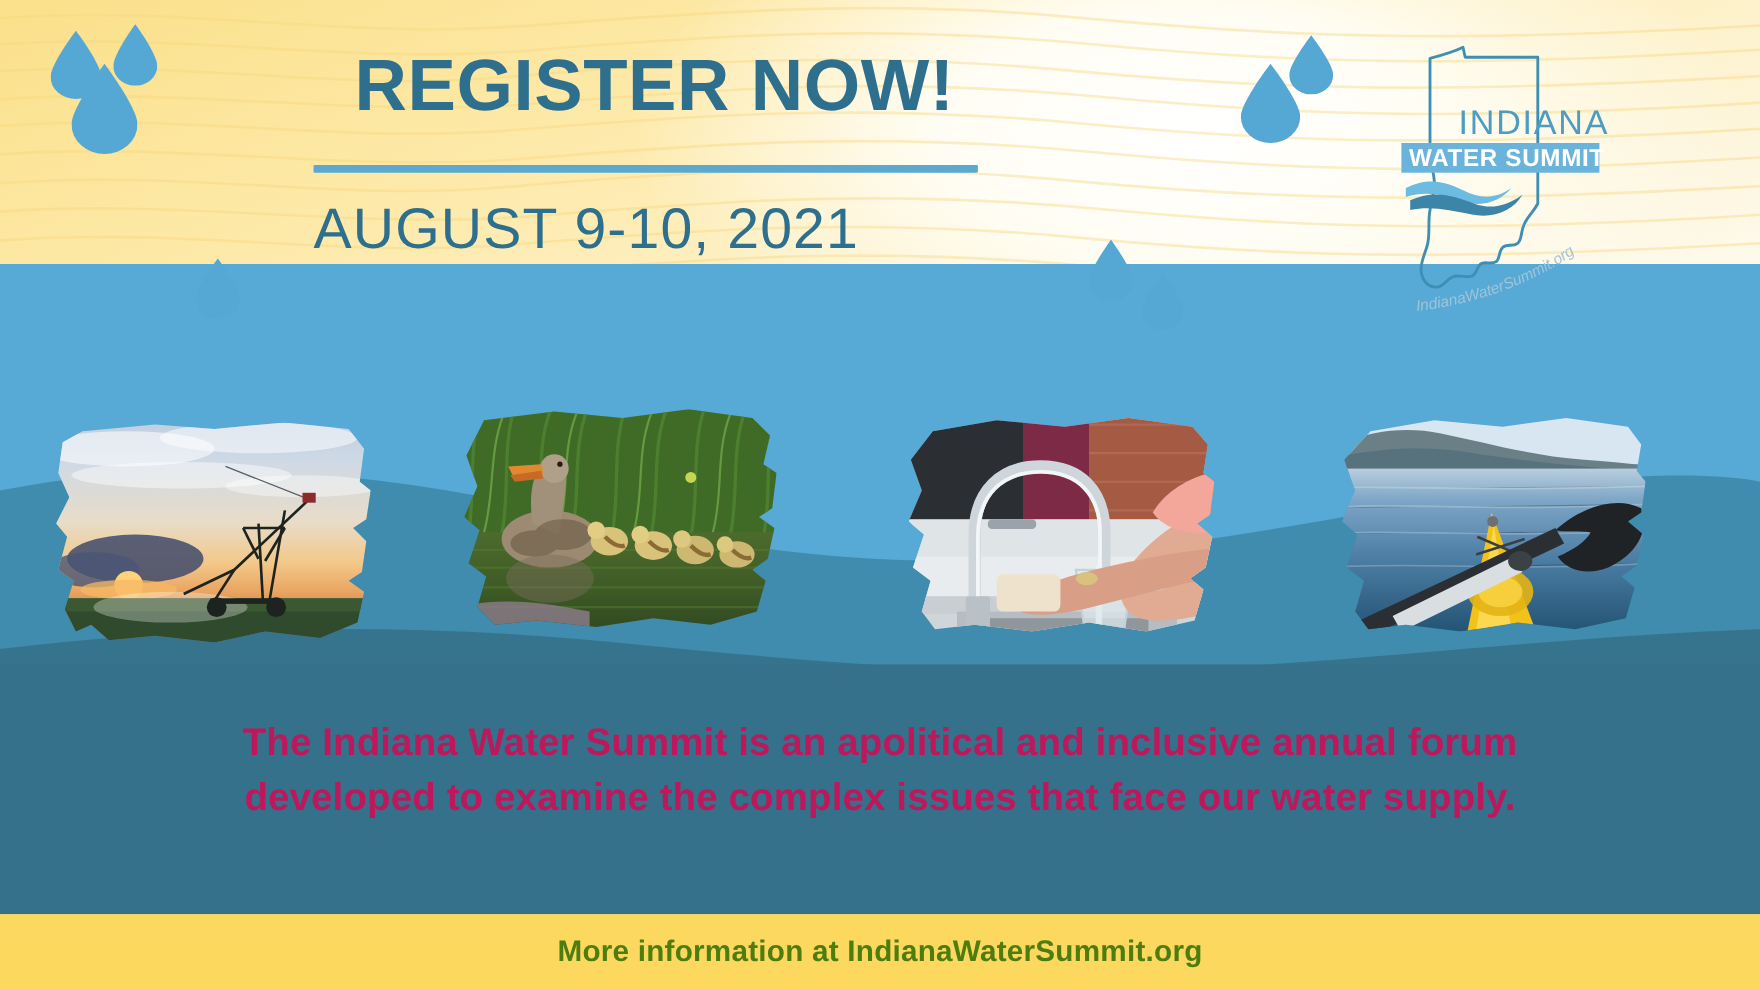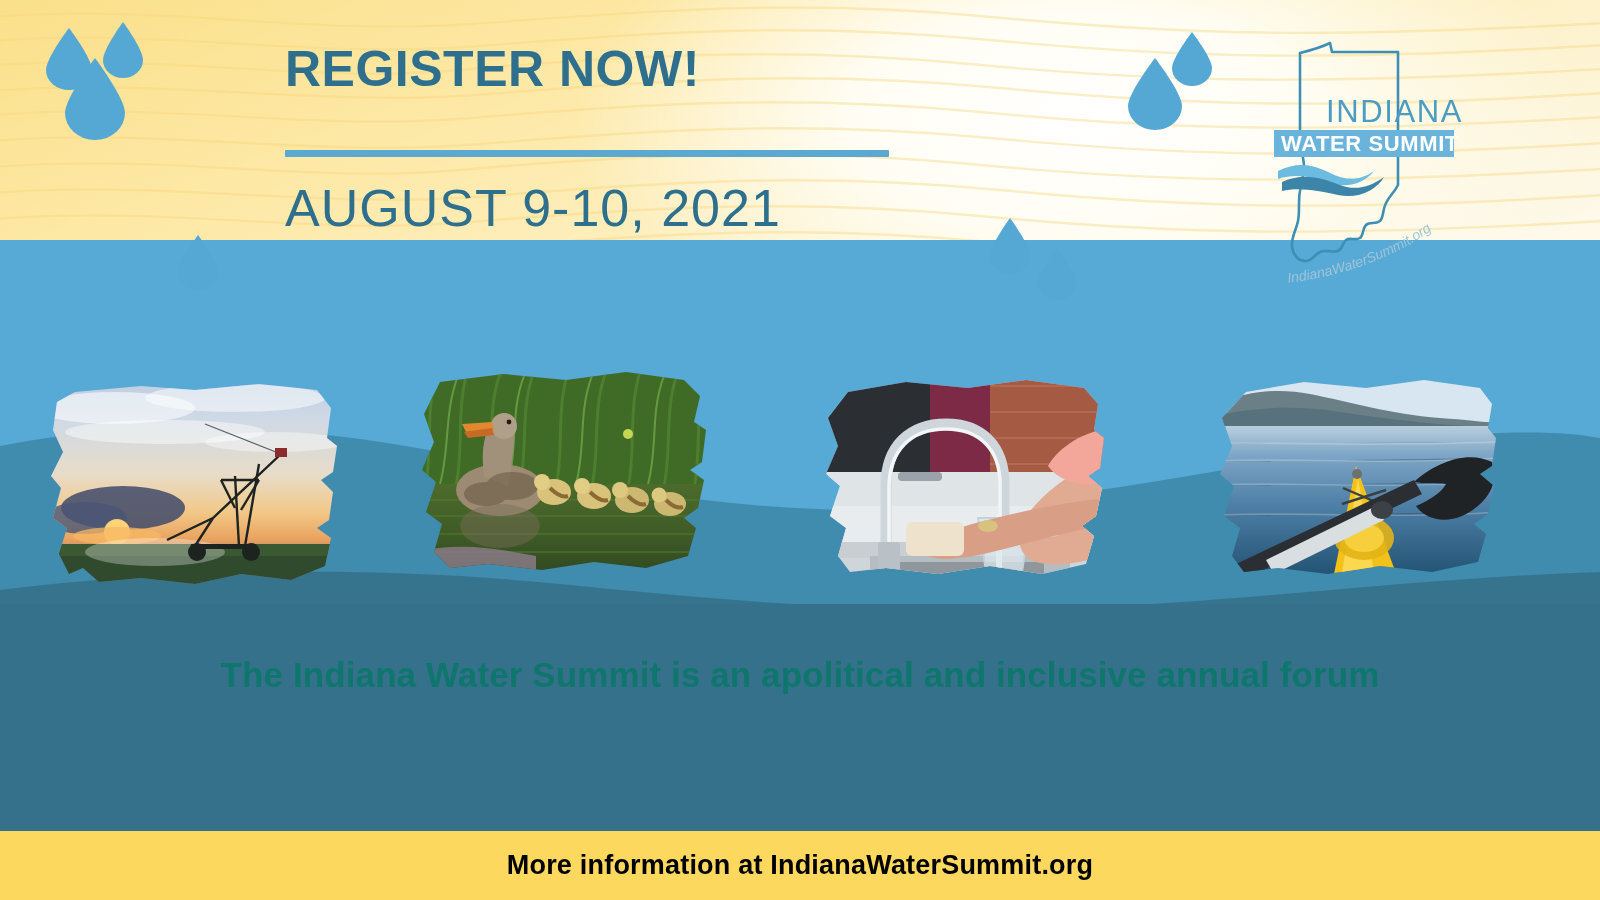--- a/index.html
+++ b/index.html
@@ -19,43 +19,43 @@
   .wave-top{position:absolute;left:0;top:240px;width:1600px;height:120px;}
   .wave-mid{position:absolute;left:0;top:400px;width:1600px;height:260px;}
   .text-band{position:absolute;left:0;top:604px;width:1600px;height:227px;background:#35718b;}
   .text-band-wave{position:absolute;left:0;top:560px;width:1600px;height:60px;}
 
   
   .drop{position:absolute;background:#56a8d4;}
   .drop svg{display:block;}
 
   
-  .headline{position:absolute;left:285px;top:44px;width:620px;text-align:left;
-    font-size:50px;font-weight:bold;color:#2e6f8e;letter-spacing:.5px;line-height:1;}
+  .headline{position:absolute;left:285px;top:44px;width:620px;text-align:center;
+    font-size:66px;font-weight:bold;color:#2e6f8e;letter-spacing:.5px;line-height:1;}
   .rule{position:absolute;left:285px;top:150px;width:604px;height:7px;background:#5ba8d0;border-radius:1px;}
   .dateline{position:absolute;left:285px;top:180px;width:620px;text-align:left;
     font-size:52px;color:#2e6f8e;letter-spacing:1px;line-height:1.1;}
 
   
   .logo{position:absolute;left:1272px;top:25px;width:250px;height:265px;}
   .logo svg{display:block;}
 
   
   .photo{position:absolute;overflow:hidden;}
   .photo svg{display:block;}
 
   
   .blurb{position:absolute;left:110px;top:650px;width:1380px;text-align:center;
-    color:#0f766e;font-size:35px;font-weight:bold;line-height:1.42;letter-spacing:.1px;}
+    color:#be185d;font-size:35px;font-weight:bold;line-height:1.42;letter-spacing:.1px;}
 
   
   .footer{position:absolute;left:0;top:831px;width:1600px;height:69px;background:#fcd95e;}
   .footer-text{position:absolute;left:0;top:831px;width:1600px;height:69px;
     display:flex;align-items:center;justify-content:center;
-    color:#000000;font-size:27px;font-weight:bold;letter-spacing:.2px;border-radius:19px;}
+    color:#4d7c0f;font-size:27px;font-weight:bold;letter-spacing:.2px;border-radius:19px;}
 </style>
 </head>
 <body>
 
 <div id="banner">
 
   <div class="header-bg"></div>
   <svg class="header-texture" viewBox="0 0 1600 340" preserveAspectRatio="none">
     <g fill="none" stroke="#f6d67c" stroke-width="2.4" opacity="0.75">
       <path d="M-20 18 C 160 2, 300 36, 470 24 S 790 -2, 980 16 S 1320 40, 1620 22"></path>
@@ -413,18 +413,19 @@
           <path d="M214 112 C 236 92, 268 80, 292 92 C 300 112, 288 134, 262 146
                    C 242 154, 224 148, 216 136 C 230 130, 242 122, 246 114
                    C 236 112, 224 114, 214 112 Z" fill="#1f2326"></path>
         </g>
       </g>
     </svg>
   </div>
 
   <div class="blurb">
     <div>The Indiana Water Summit is an apolitical and inclusive annual forum</div>
+    <div>developed to examine the complex issues that face our water supply.</div>
   </div>
 
   <div class="footer"></div>
   <div class="footer-text">More information at IndianaWaterSummit.org</div>
 
 </div>
 
 </body></html>

